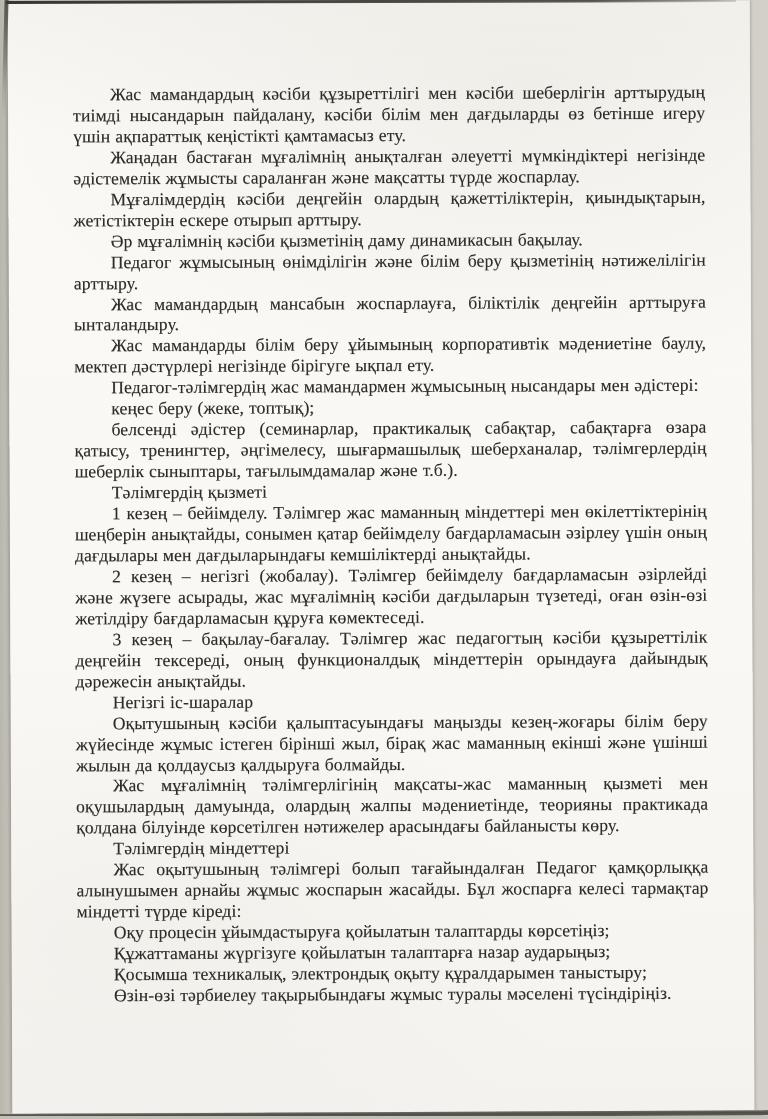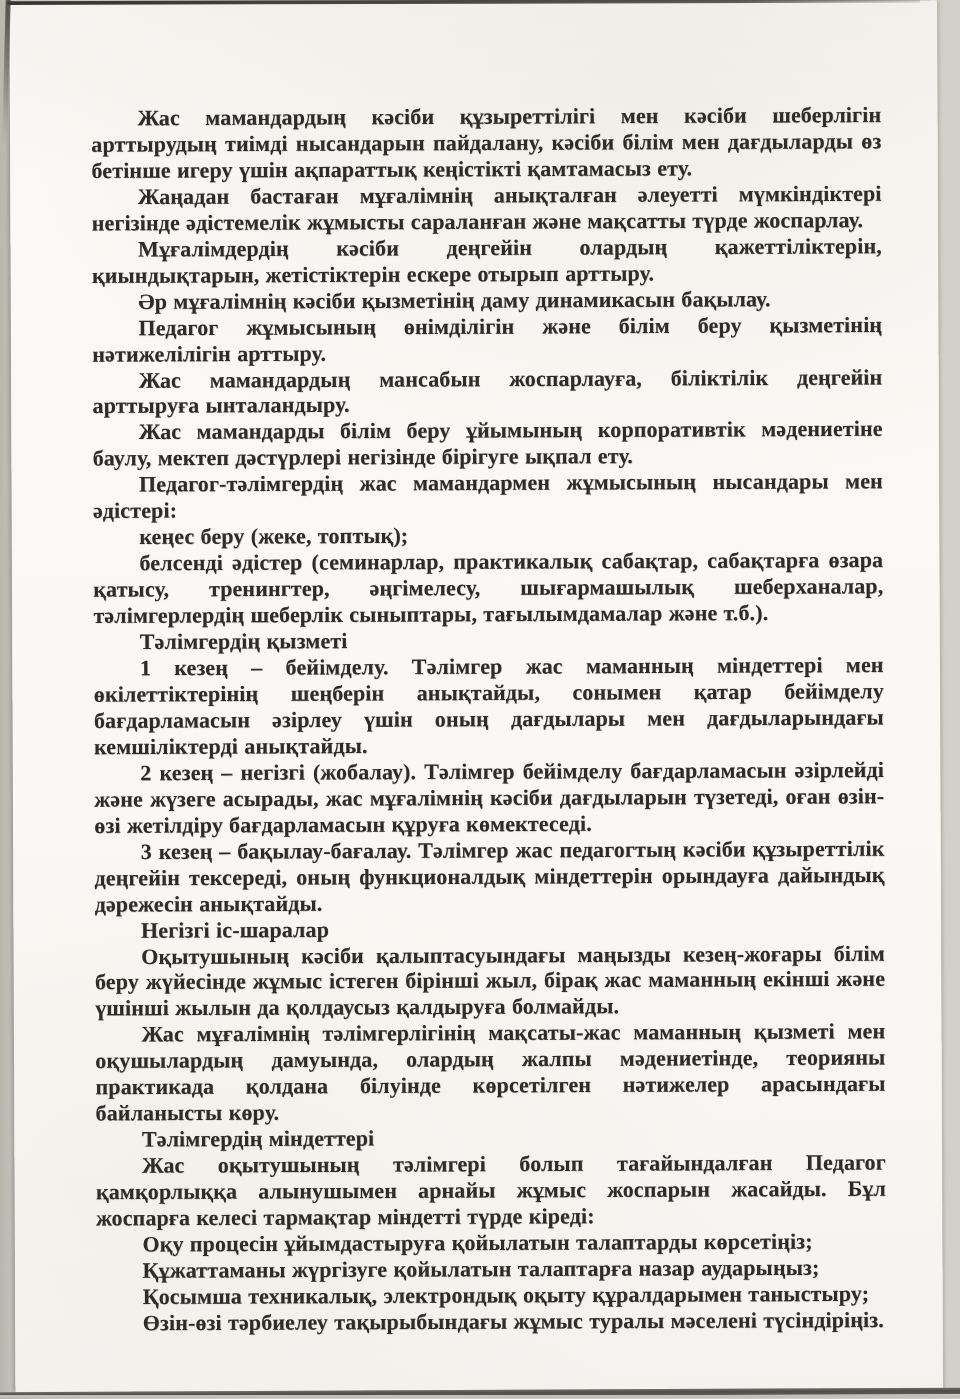--- a/index.html
+++ b/index.html
@@ -11,21 +11,20 @@
     height: 1119px;
     overflow: hidden;
     background: linear-gradient(90deg, #b9b6ae 0%, #cdcac2 2%, #d3d0c9 100%);
     font-family: "Liberation Serif", "DejaVu Serif", serif;
   }
   .scan-wrap {
     position: relative;
     width: 768px;
     height: 1119px;
     overflow: hidden;
-    font-weight: bold;
   }
   .paper {
     position: absolute;
     left: 10px;
     top: 2px;
     width: 742px;
     height: 1110px;
     background:
       radial-gradient(ellipse 900px 500px at 70% 8%, rgba(233,231,224,0.55), rgba(233,231,224,0) 60%),
       radial-gradient(ellipse 700px 420px at 20% 85%, rgba(236,234,228,0.45), rgba(236,234,228,0) 60%),

